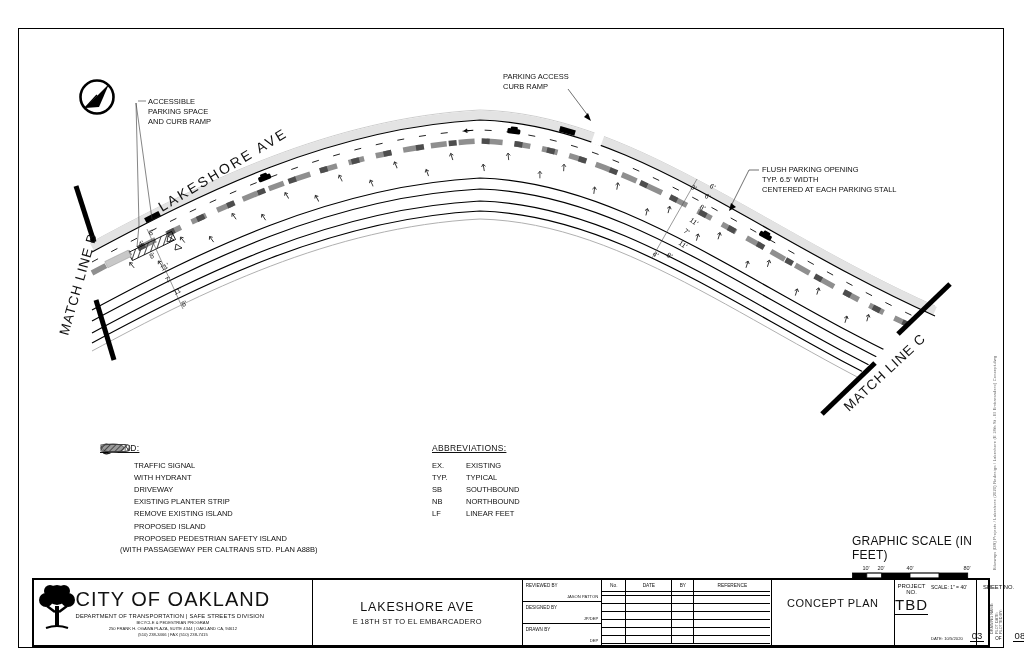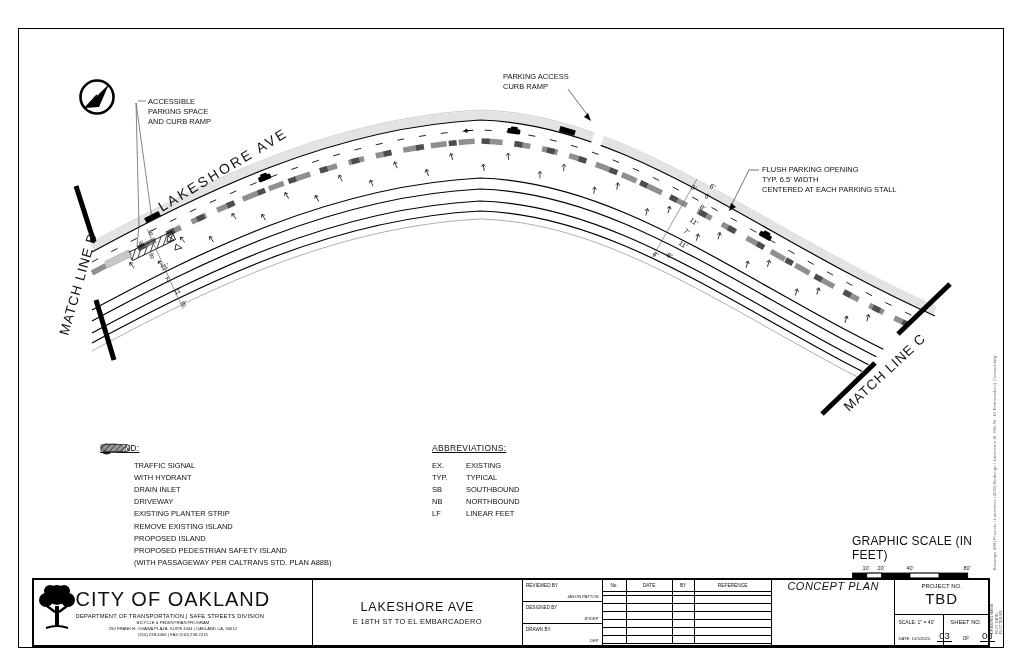--- a/index.html
+++ b/index.html
@@ -9,21 +9,21 @@
           border:1.6px solid #000;box-sizing:border-box;}
   svg{position:absolute;left:0;top:0;}
   svg text{font-family:"Liberation Sans",sans-serif;fill:#111;}
 
   
   .legend{position:absolute;left:100px;top:443px;width:320px;font-size:7.5px;}
   .abbr{position:absolute;left:432px;top:443px;width:180px;font-size:7.5px;}
   .blk-title{font-size:8.5px;text-decoration:underline;margin-bottom:6px;letter-spacing:.3px;}
   .lg-row{display:flex;align-items:center;height:12.2px;}
   .lg-sym{width:34px;display:flex;justify-content:flex-start;align-items:center;}
-  .lg-note{margin-left:34px;height:12.2px;line-height:12.2px;}
+  .lg-note{margin-left:20px;height:12.2px;line-height:12.2px;}
   .ab-row{display:flex;height:12.2px;align-items:center;}
   .ab-a{width:34px;}
 
   
   .gscale{position:absolute;left:852px;top:534px;width:150px;}
   .gscale .gs-label{font-size:12px;letter-spacing:.2px;}
   .gs-barwrap{position:relative;margin-top:10px;height:14px;}
   .gs-tick{position:absolute;top:-7px;font-size:5.5px;transform:translateX(-50%);color:#222;}
 
   
@@ -40,22 +40,22 @@
   .tb-people{width:80px;display:flex;flex-direction:column;font-size:4.6px;}
   .pp-row{flex:1;border-bottom:1px solid #000;position:relative;}
   .pp-row:last-child{border-bottom:none;}
   .pp-label{position:absolute;left:3px;top:3px;}
   .pp-name{position:absolute;right:3px;bottom:2px;font-size:4.2px;color:#222;}
   .tb-rev{width:170px;display:grid;grid-template-columns:24px 46px 22px 76px;grid-auto-rows:8px;font-size:4.8px;}
   .rv-h{height:11px;line-height:11px;text-align:center;border-bottom:1px solid #000;border-right:1px solid #000;}
   .rv-c{border-bottom:1px solid #000;border-right:1px solid #000;}
   .rv-h:nth-child(4n),.rv-c:nth-child(4n){border-right:none;}
   .tb-concept{width:124px;text-align:center;}
-  .concept-label{font-size:11px;letter-spacing:.5px;margin-top:0;font-style:italic;}
-  .tb-right{width:93px;border-right:none;display:flex;flex-direction:column;}
+  .concept-label{font-size:11px;letter-spacing:.5px;margin-top:17px;}
+  .tb-right{width:93px;border-right:none;display:flex;}
   .pn-top{height:34px;border-bottom:1.2px solid #000;text-align:center;}
   .pn-label{font-size:6px;margin-top:3px;}
   .pn-value{font-size:15px;letter-spacing:1px;margin-top:1px;}
   .pn-bottom{flex:1;display:flex;}
   .sc-cell{width:48px;border-right:1.2px solid #000;position:relative;font-size:5px;}
   .sc-scale{position:absolute;left:3px;top:4px;}
   .sc-date{position:absolute;left:3px;bottom:4px;font-size:4.2px;color:#222;}
   .sh-cell{width:43px;text-align:center;font-size:5.8px;position:relative;}
   .sh-label{margin-top:4px;}
   .sh-nums{position:absolute;bottom:3px;left:0;width:100%;display:flex;align-items:flex-end;justify-content:center;gap:11px;}
@@ -314,30 +314,20 @@
       <span class="lg-sym">
           <svg width="13" height="12">
         <path d="M5,3 a2,2 0 0 1 4,0 l0,6 l-4,0 z" fill="#000"></path>
         <line x1="3" y1="5.5" x2="11" y2="5.5" stroke="#000" stroke-width="1.2"></line>
         <line x1="3.5" y1="10" x2="10.5" y2="10" stroke="#000" stroke-width="1.2"></line>
       </svg>
         </span>
       <span>WITH HYDRANT</span>
     </div>
 
-    <div class="lg-row">
-      <span class="lg-sym">
-          <svg width="13" height="10">
-        <rect x="2" y="3" width="9" height="4.5" fill="#bbb" stroke="#777" stroke-width="0.7"></rect>
-        <line x1="5" y1="3" x2="5" y2="7.5" stroke="#777" stroke-width="0.7"></line>
-        <line x1="8" y1="3" x2="8" y2="7.5" stroke="#777" stroke-width="0.7"></line>
-      </svg>
-        </span>
-      <span>DRAIN INLET</span>
-    </div>
 
     <div class="lg-row">
       <span class="lg-sym">
           <svg width="28" height="10">
         <path d="M1,3 H9 L12,7 H16 L19,3 H27" fill="none" stroke="#888" stroke-width="0.9"></path>
       </svg>
         </span>
       <span>DRIVEWAY</span>
     </div>
 

